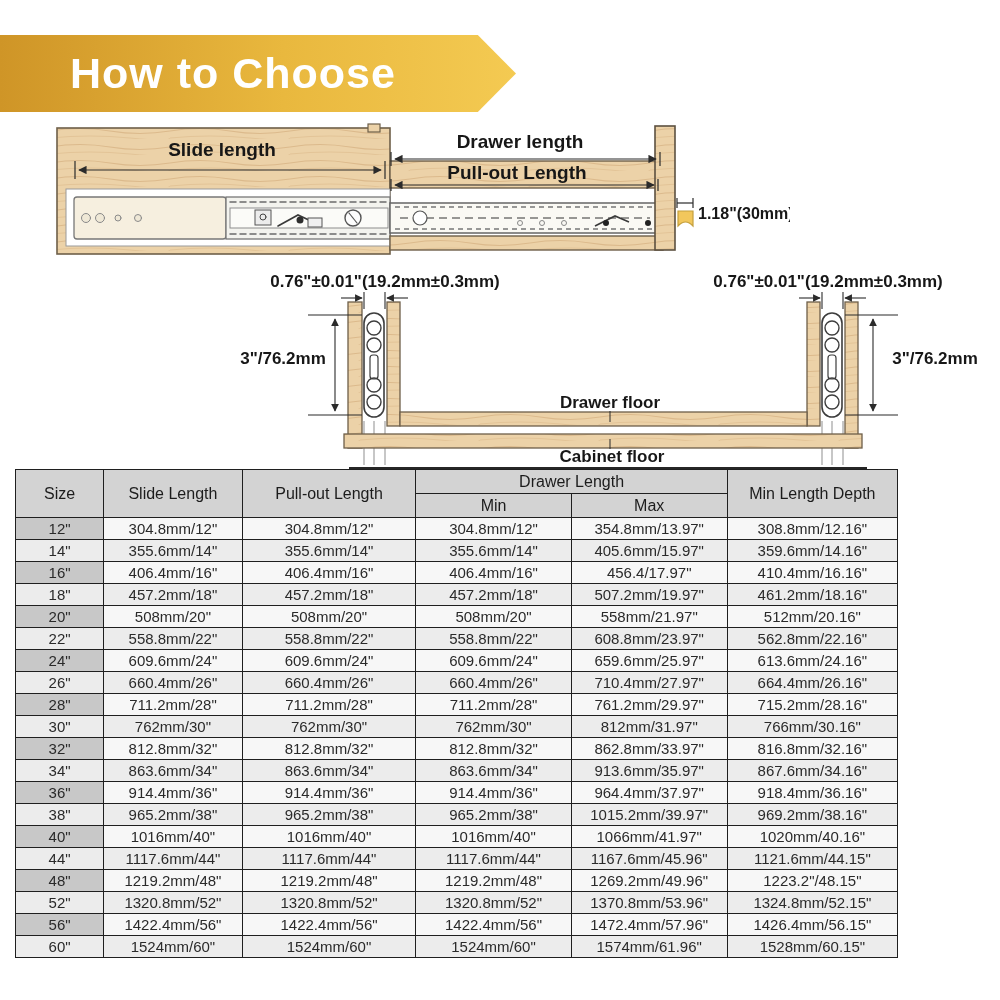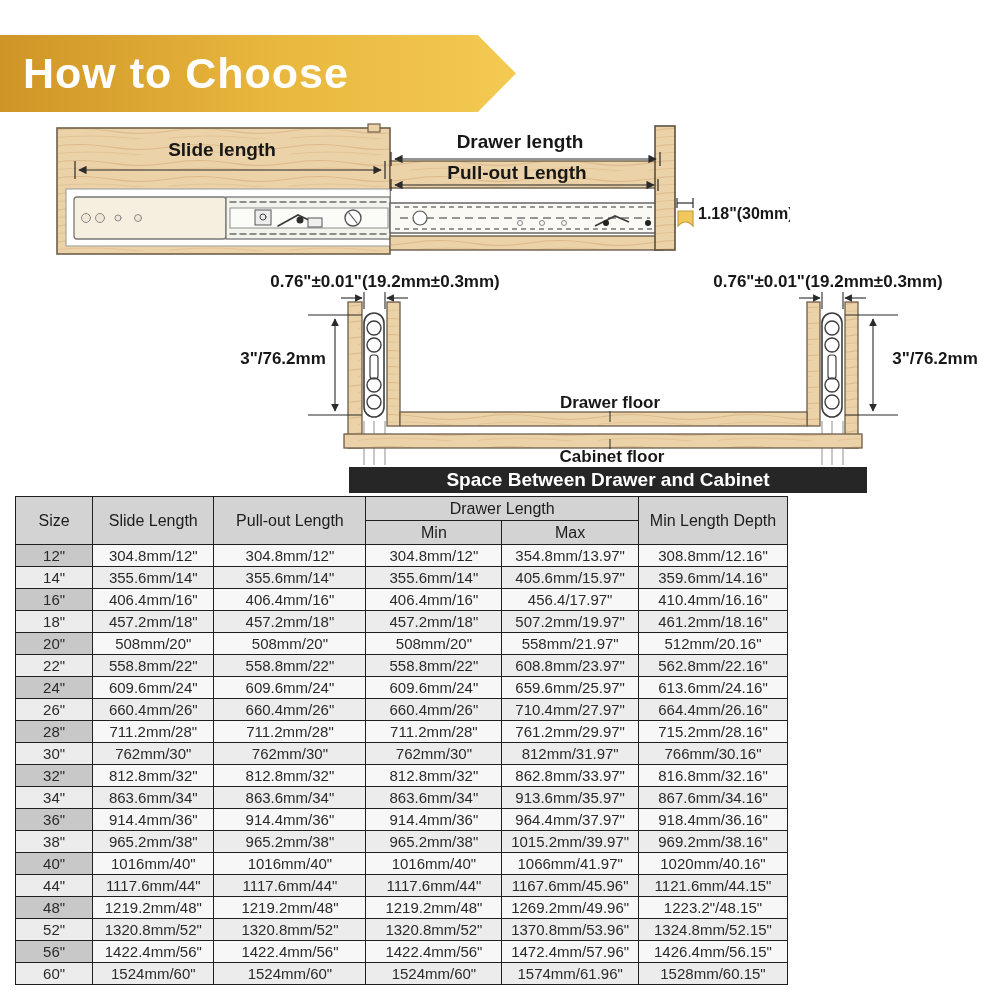--- a/index.html
+++ b/index.html
@@ -2,32 +2,32 @@
 <html><head>
 <meta charset="utf-8">
 <style>
   html,body{margin:0;padding:0;background:#fff;}
   .page{position:relative;width:1000px;height:1000px;background:#fff;overflow:hidden;
         font-family:"Liberation Sans",sans-serif;color:#222;}
   
   .banner{position:absolute;left:0;top:35px;width:516px;height:77px;
           background:linear-gradient(90deg,#cf9527 0%,#e9b83e 55%,#f4ca52 100%);
           clip-path:polygon(0 0,92.6% 0,100% 50%,92.6% 100%,0 100%);
-          display:flex;align-items:center;padding-left:23px;box-sizing:border-box;}
+          display:flex;align-items:center;padding-left:70px;box-sizing:border-box;}
   .banner-title{color:#fff;font-size:43px;font-weight:bold;letter-spacing:1px;}
   
   .diag1{position:absolute;left:50px;top:123px;}
   .diag2{position:absolute;left:0;top:265px;}
   svg text{fill:#171717;font-family:"Liberation Sans",sans-serif;}
   .lbl{font-size:19px;font-weight:600;}
   .lbl2{font-size:17px;font-weight:600;}
   .lbl3{font-size:16px;font-weight:600;}
   .barlbl{font-size:19px;font-weight:700;fill:#ffffff;}
   
-  table.spec{position:absolute;left:15px;top:496px;width:773px;border-collapse:collapse;
+  table.spec{position:absolute;left:15px;top:469px;width:883px;border-collapse:collapse;
              table-layout:fixed;}
   table.spec th,table.spec td{border:1.6px solid #1f1f1f;text-align:center;vertical-align:middle;
              padding:0;white-space:nowrap;overflow:hidden;}
   table.spec th{background:#d3d3d3;font-size:16px;font-weight:400;color:#1c1c1c;height:23px;}
   table.spec td{font-size:15px;color:#2a2a2a;background:#f7f7f7;height:21px;}
   table.spec tr.alt td{background:#ececec;}
   table.spec td.size{background:#c8c8c8;}
 </style>
 </head>
 <body>

